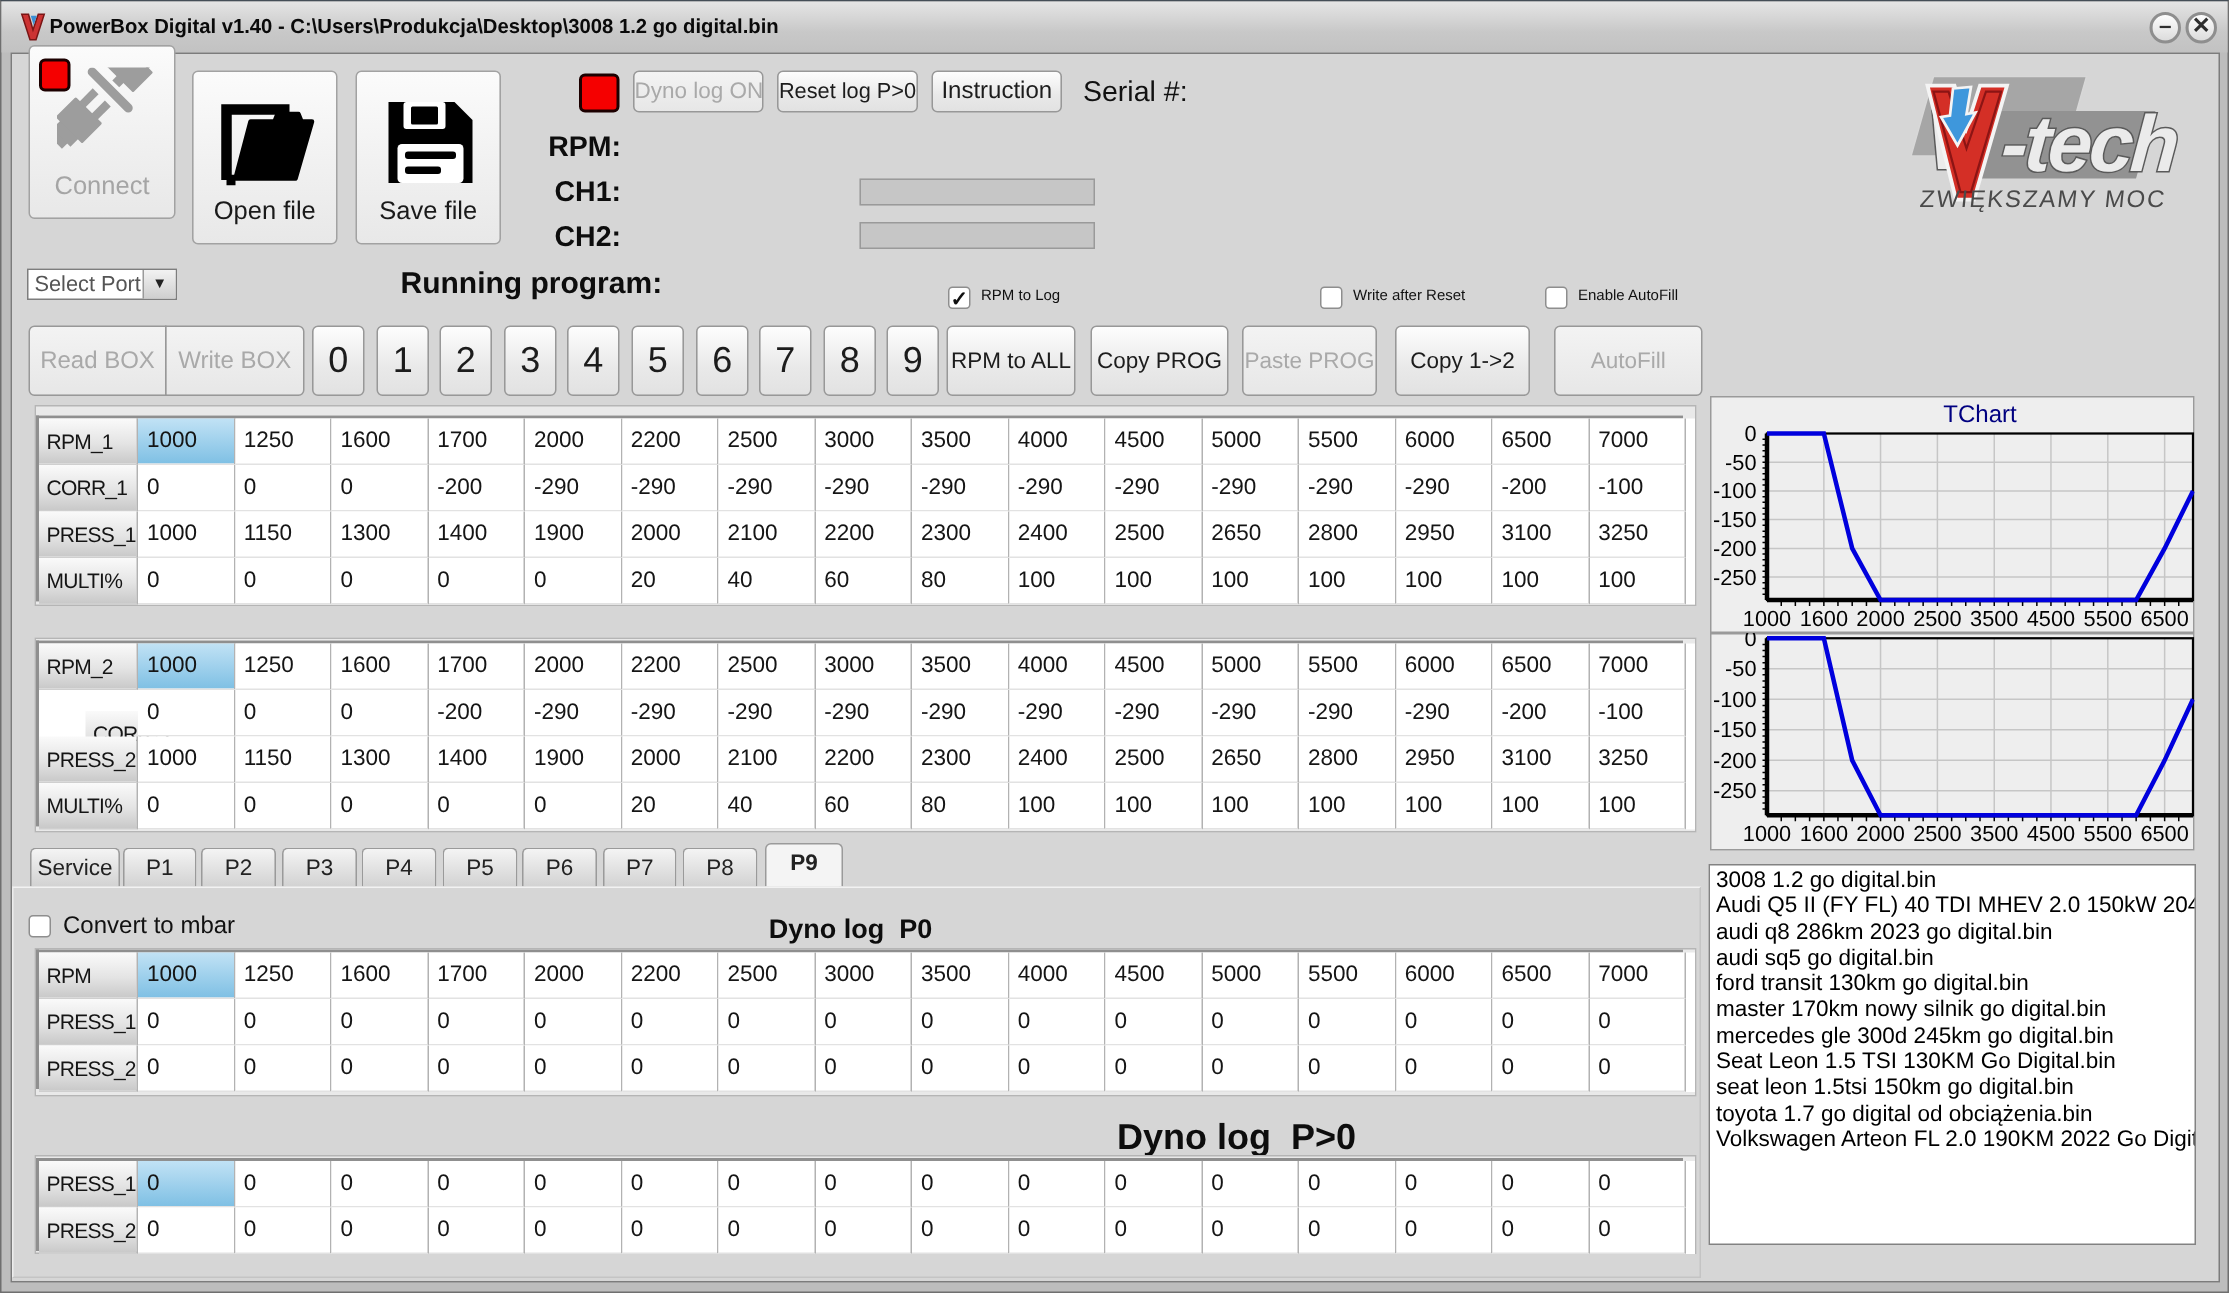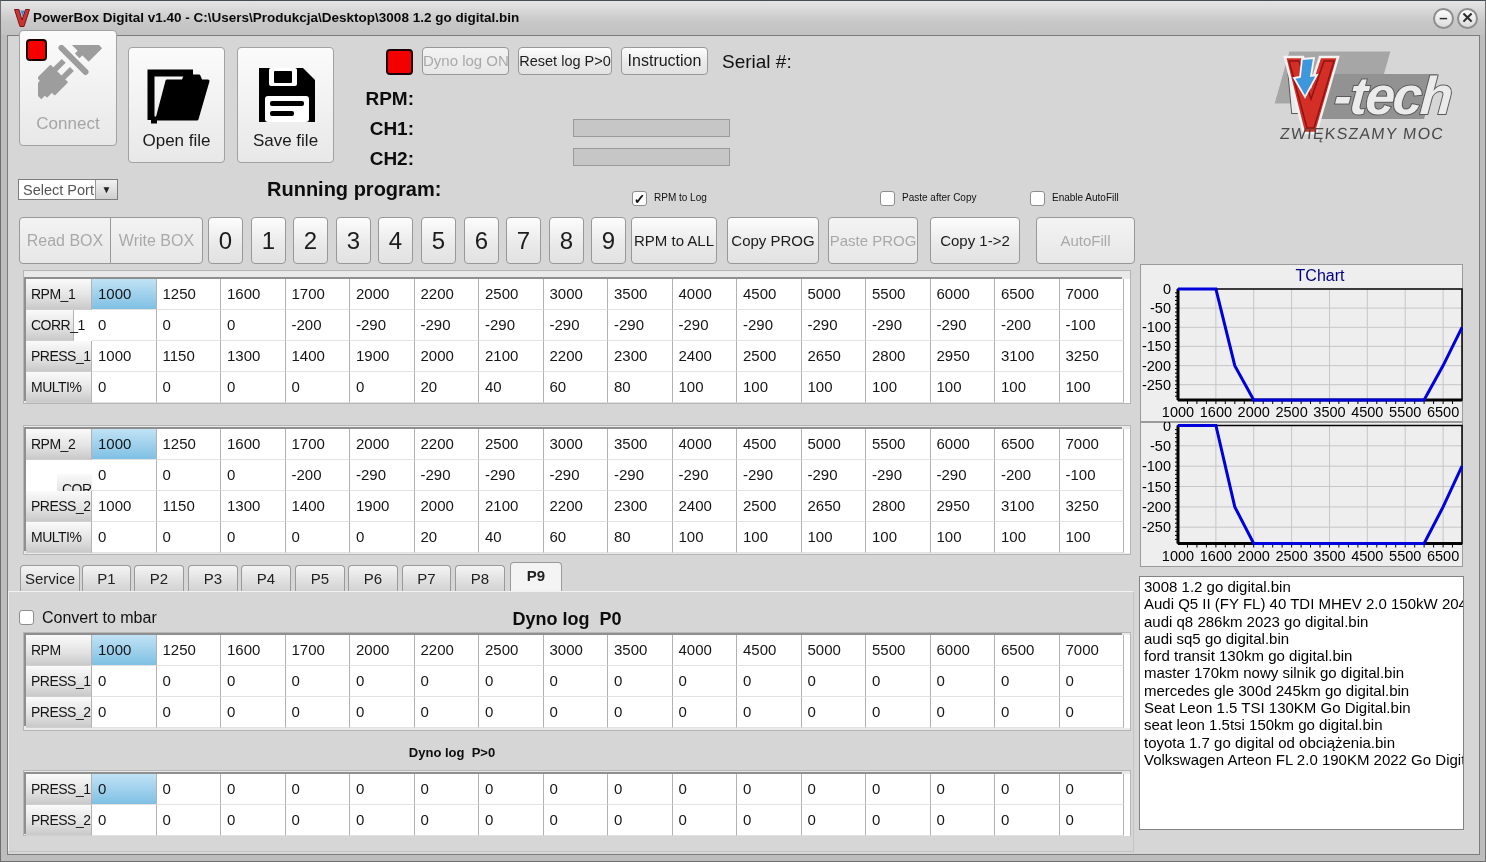--- a/index.html
+++ b/index.html
@@ -105,21 +105,21 @@
 <div id="logosub">ZWIĘKSZAMY MOC</div>
 </div>
 <div class="abs" style="left:18px;top:179px;width:100px;height:21px;background:#fff;border:1px solid #7d7d7d;">
 <div style="position:absolute;left:4px;top:2px;font-size:14.5px;color:#555;">Select Port</div>
 <div style="position:absolute;right:0;top:0;width:22px;height:19px;background:linear-gradient(#f2f2f2,#cfcfcf);border-left:1px solid #9a9a9a;text-align:center;font-size:10px;line-height:19px;color:#222;">▼</div>
 </div>
 <div class="blabel" style="left:267px;top:178px;font-size:20px;">Running program:</div>
 <div class="cb" style="left:632px;top:191px;font-weight:bold;">✓</div>
 <div class="cblab" style="left:654px;top:192px;">RPM to Log</div>
 <div class="cb" style="left:880px;top:191px;"></div>
-<div class="cblab" style="left:902px;top:192px;">Paste after Copy</div>
+<div class="cblab" style="left:902px;top:192px;">Write after Reset</div>
 <div class="cb" style="left:1030px;top:191px;"></div>
 <div class="cblab" style="left:1052px;top:192px;">Enable AutoFill</div>
 <div class="btn dis" style="left:19px;top:217px;width:92px;height:47px;font-size:16px;line-height:45px;border-radius:4px 0 0 4px;">Read BOX</div>
 <div class="btn dis" style="left:110px;top:217px;width:93px;height:47px;font-size:16px;line-height:45px;border-radius:0 4px 4px 0;">Write BOX</div>
 <div class="btn" style="left:208px;top:217px;width:35px;height:47px;font-size:24px;line-height:45px;">0</div>
 <div class="btn" style="left:251px;top:217px;width:35px;height:47px;font-size:24px;line-height:45px;">1</div>
 <div class="btn" style="left:293px;top:217px;width:35px;height:47px;font-size:24px;line-height:45px;">2</div>
 <div class="btn" style="left:336px;top:217px;width:35px;height:47px;font-size:24px;line-height:45px;">3</div>
 <div class="btn" style="left:378px;top:217px;width:35px;height:47px;font-size:24px;line-height:45px;">4</div>
 <div class="btn" style="left:421px;top:217px;width:35px;height:47px;font-size:24px;line-height:45px;">5</div>
@@ -144,21 +144,21 @@
 <div class="dcell" style="left:453.0px;top:0px;width:64.5px;">2500</div>
 <div class="dcell" style="left:517.5px;top:0px;width:64.5px;">3000</div>
 <div class="dcell" style="left:582.0px;top:0px;width:64.5px;">3500</div>
 <div class="dcell" style="left:646.5px;top:0px;width:64.5px;">4000</div>
 <div class="dcell" style="left:711.0px;top:0px;width:64.5px;">4500</div>
 <div class="dcell" style="left:775.5px;top:0px;width:64.5px;">5000</div>
 <div class="dcell" style="left:840.0px;top:0px;width:64.5px;">5500</div>
 <div class="dcell" style="left:904.5px;top:0px;width:64.5px;">6000</div>
 <div class="dcell" style="left:969.0px;top:0px;width:64.5px;">6500</div>
 <div class="dcell" style="left:1033.5px;top:0px;width:64.5px;">7000</div>
-<div class="hcell" style="left:0;top:31px;width:48px;">CORR_1</div>
+<div class="hcell" style="left:0;top:31px;width:66px;">CORR_1</div>
 <div class="dcell" style="left:66.0px;top:31px;width:64.5px;">0</div>
 <div class="dcell" style="left:130.5px;top:31px;width:64.5px;">0</div>
 <div class="dcell" style="left:195.0px;top:31px;width:64.5px;">0</div>
 <div class="dcell" style="left:259.5px;top:31px;width:64.5px;">-200</div>
 <div class="dcell" style="left:324.0px;top:31px;width:64.5px;">-290</div>
 <div class="dcell" style="left:388.5px;top:31px;width:64.5px;">-290</div>
 <div class="dcell" style="left:453.0px;top:31px;width:64.5px;">-290</div>
 <div class="dcell" style="left:517.5px;top:31px;width:64.5px;">-290</div>
 <div class="dcell" style="left:582.0px;top:31px;width:64.5px;">-290</div>
 <div class="dcell" style="left:646.5px;top:31px;width:64.5px;">-290</div>
@@ -338,21 +338,21 @@
 <div class="dcell" style="left:582.0px;top:62px;width:64.5px;">0</div>
 <div class="dcell" style="left:646.5px;top:62px;width:64.5px;">0</div>
 <div class="dcell" style="left:711.0px;top:62px;width:64.5px;">0</div>
 <div class="dcell" style="left:775.5px;top:62px;width:64.5px;">0</div>
 <div class="dcell" style="left:840.0px;top:62px;width:64.5px;">0</div>
 <div class="dcell" style="left:904.5px;top:62px;width:64.5px;">0</div>
 <div class="dcell" style="left:969.0px;top:62px;width:64.5px;">0</div>
 <div class="dcell" style="left:1033.5px;top:62px;width:64.5px;">0</div>
 <div style="position:absolute;left:1098.0px;top:0;width:6px;height:93px;background:#fff;"></div>
 </div>
-<div class="blabel" style="left:0px;top:745px;width:904px;text-align:center;font-size:13px;">Dyno log&nbsp; P&gt;0</div>
+<div class="blabel" style="left:0px;top:745px;width:904px;text-align:right;font-size:24px;">Dyno log&nbsp; P&gt;0</div>
 <div class="tpanel" style="left:23px;top:770px;width:1108px;height:66px;"></div>
 <div class="grid" style="left:24px;top:772px;width:1098px;height:62px;">
 <div class="hcell" style="left:0;top:0px;width:66px;">PRESS_1</div>
 <div class="dcell blue" style="left:66.0px;top:0px;width:64.5px;">0</div>
 <div class="dcell" style="left:130.5px;top:0px;width:64.5px;">0</div>
 <div class="dcell" style="left:195.0px;top:0px;width:64.5px;">0</div>
 <div class="dcell" style="left:259.5px;top:0px;width:64.5px;">0</div>
 <div class="dcell" style="left:324.0px;top:0px;width:64.5px;">0</div>
 <div class="dcell" style="left:388.5px;top:0px;width:64.5px;">0</div>
 <div class="dcell" style="left:453.0px;top:0px;width:64.5px;">0</div>

